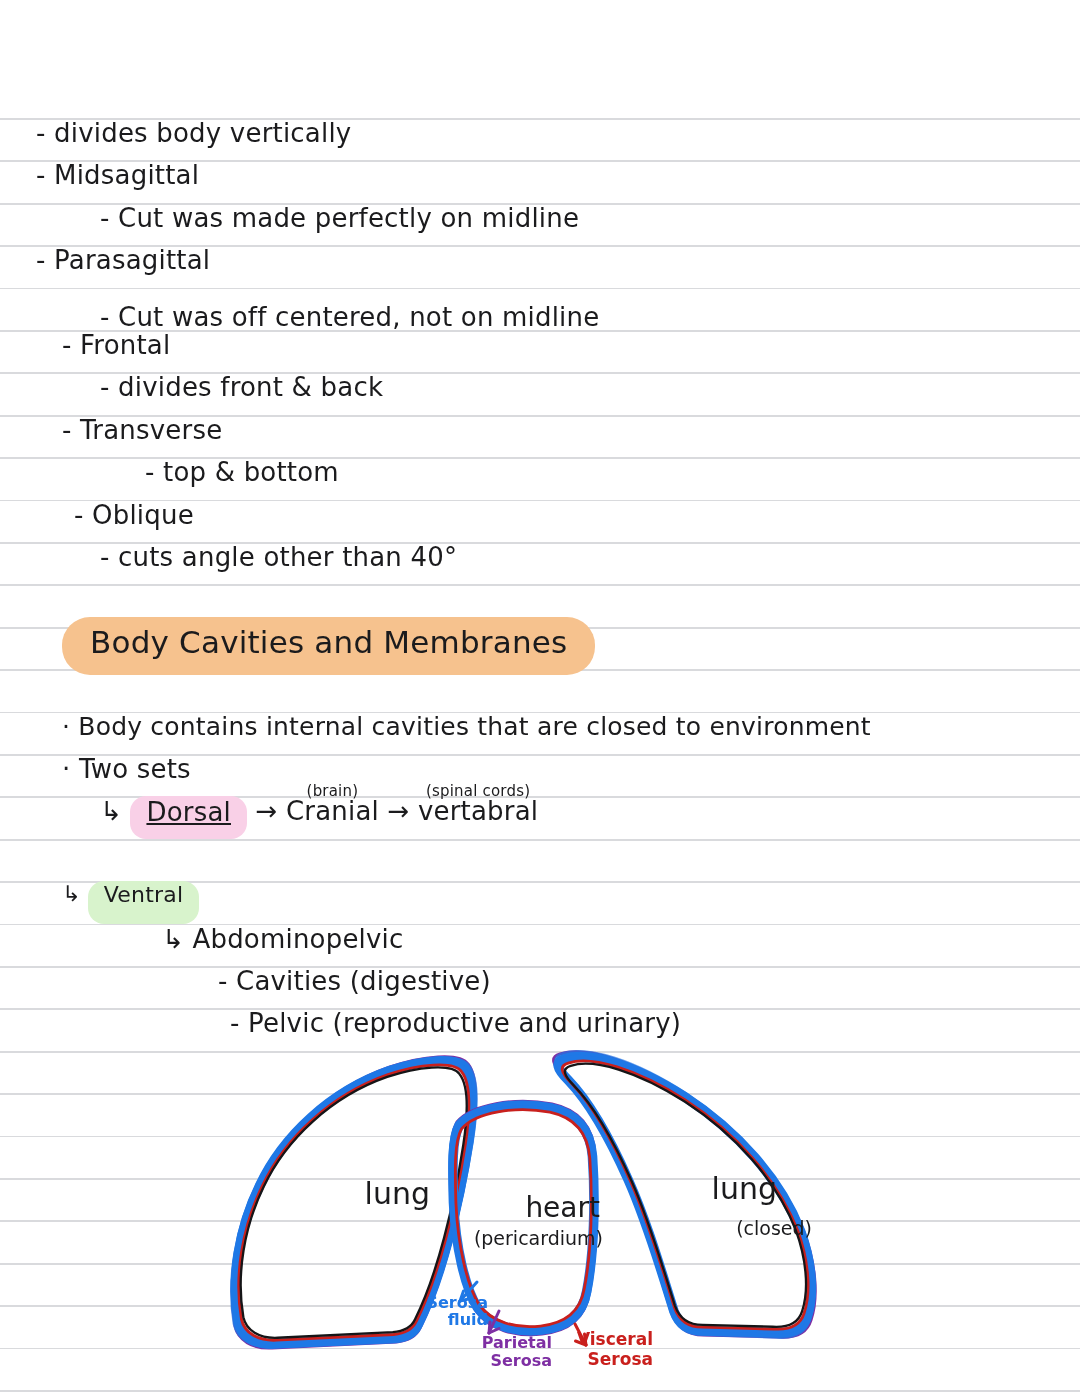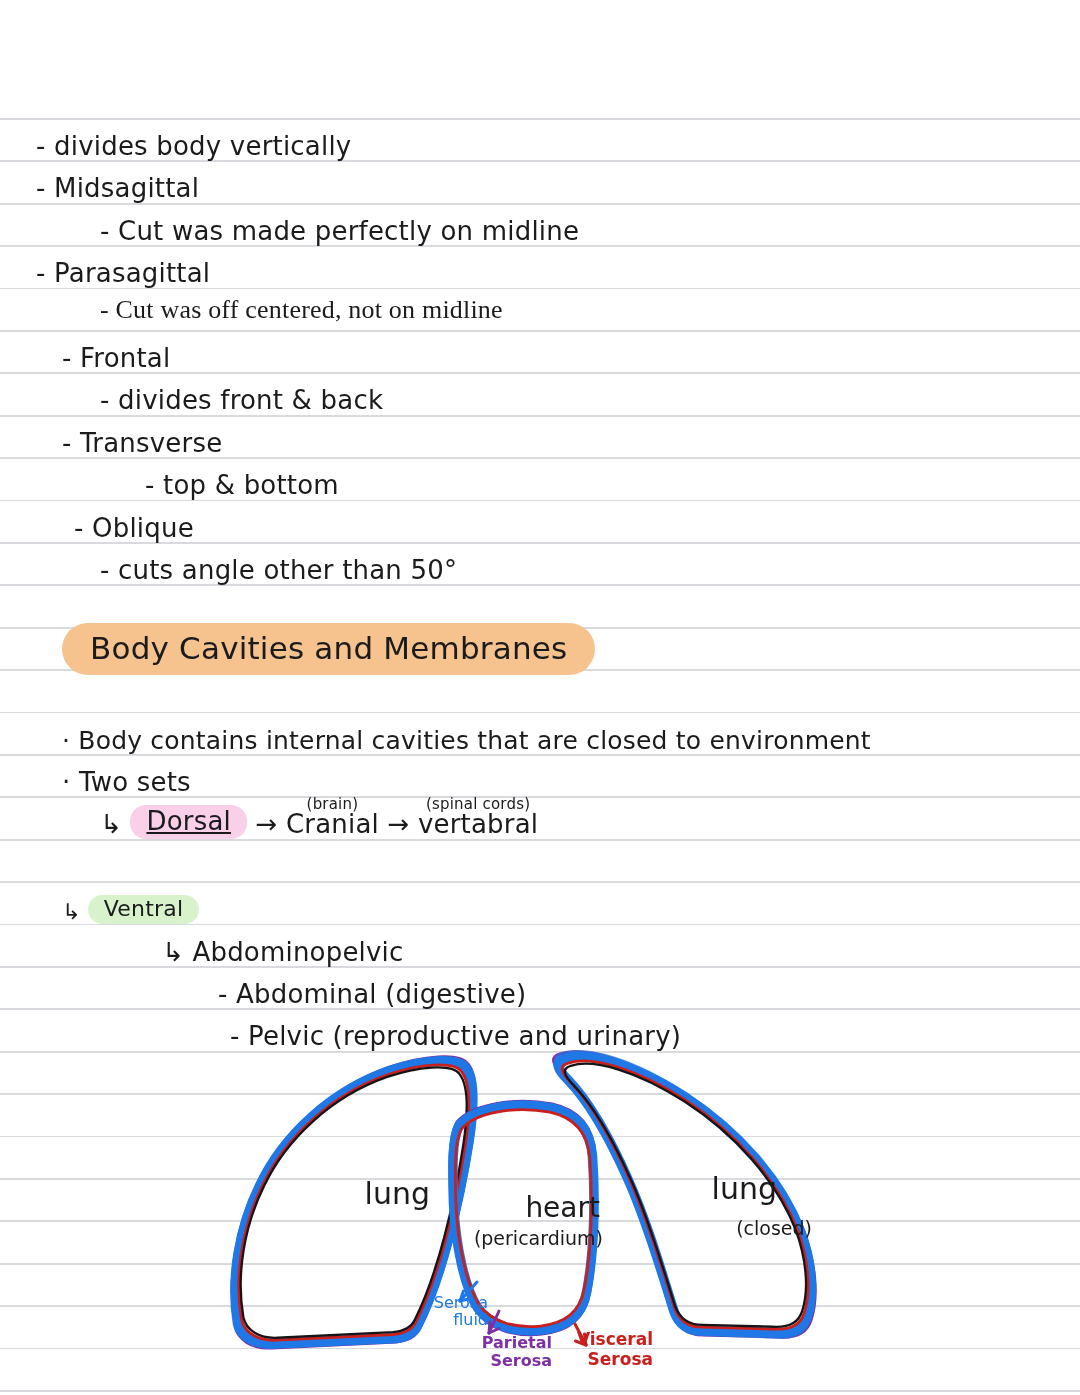--- a/index.html
+++ b/index.html
@@ -16,67 +16,67 @@
   .page{
     position:relative;width:1080px;height:1395px;background:#ffffff;
     font-family:"DejaVu Sans", sans-serif;color:var(--ink);overflow:hidden;
   }
   .rules{
     position:absolute;left:0;right:0;top:118px;bottom:0;
     background:repeating-linear-gradient(to bottom,var(--rule) 0px,var(--rule) 1.8px,transparent 1.8px,transparent 42.4px);
     pointer-events:none;
   }
   .note-line{
-    position:absolute;height:43px;display:flex;align-items:flex-end;
+    position:absolute;height:43px;display:flex;
     padding-bottom:3px;font-size:26px;white-space:pre;letter-spacing:.2px;
   }
   .note-line.heading{font-size:31px;height:58px;margin-top:-10px;}
   .hl{border-radius:16px;padding:1px 16px 3px;}
   .hl-orange{background:var(--hl-orange);padding:7px 28px 9px;border-radius:28px;}
   .hl-pink{background:var(--hl-pink);text-decoration:underline;}
   .hl-green{background:var(--hl-green);}
   .has-above{position:relative;}
   .above{position:absolute;top:-14px;left:50%;transform:translateX(-50%);font-size:15px;white-space:nowrap;}
   .diagram{position:absolute;left:0;top:1040px;width:1080px;height:355px;}
   .diagram svg{position:absolute;left:0;top:0;}
   .dlabel{position:absolute;text-align:right;line-height:1.15;}
   .lbl-lung-left{left:290px;top:137px;width:140px;font-size:30px;}
   .lbl-heart{left:460px;top:152px;width:140px;font-size:28px;}
   .lbl-heart-sub{left:443px;top:188px;width:160px;font-size:19px;}
   .lbl-lung-right{left:647px;top:132px;width:130px;font-size:30px;}
   .lbl-lung-right-sub{left:662px;top:178px;width:150px;font-size:19px;}
-  .lbl-serosa{left:408px;top:255px;width:80px;font-size:16px;color:var(--blue);font-weight:normal;white-space:pre-line;line-height:1.05;}
+  .lbl-serosa{left:408px;top:255px;width:80px;font-size:16px;color:var(--blue);font-weight:bold;white-space:pre-line;line-height:1.05;}
   .lbl-parietal{left:452px;top:294px;width:100px;font-size:16px;color:var(--purple);font-weight:bold;}
   .lbl-visceral{left:548px;top:290px;width:105px;font-size:17px;color:var(--red);font-weight:bold;}
 </style>
 </head>
 <body>
 
 <div class="page">
   <div class="rules"></div>
 
   <div id="lines-host">
       <div class="note-line" style="top: 118px; left: 36px;"><span>- divides body vertically</span></div>
       <div class="note-line" style="top: 160.4px; left: 36px;"><span>- Midsagittal</span></div>
       <div class="note-line" style="top: 202.8px; left: 100px;"><span>- Cut was made perfectly on midline</span></div>
       <div class="note-line" style="top: 245.2px; left: 36px;"><span>- Parasagittal</span></div>
-      <div class="note-line" style="top: 282px; left: 100px; font-family: Liberation Serif, serif;"><span>- Cut was off centered, not on midline</span></div>
+      <div class="note-line" style="top: 302px; left: 100px;"><span>- Cut was off centered, not on midline</span></div>
       <div class="note-line" style="top: 330px; left: 62px;"><span>- Frontal</span></div>
       <div class="note-line" style="top: 372.4px; left: 100px;"><span>- divides front &amp; back</span></div>
       <div class="note-line" style="top: 414.8px; left: 62px;"><span>- Transverse</span></div>
       <div class="note-line" style="top: 457.2px; left: 145px;"><span>- top &amp; bottom</span></div>
       <div class="note-line" style="top: 499.6px; left: 62px; margin-left: 12px;"><span>- Oblique</span></div>
-      <div class="note-line" style="top: 542px; left: 100px;"><span>- cuts angle other than 50°</span></div>
+      <div class="note-line" style="top: 542px; left: 100px;"><span>- cuts angle other than 40°</span></div>
       <div class="note-line heading" style="top: 626.8px; left: 62px;"><span class="hl hl-orange">Body Cavities and Membranes</span></div>
       <div class="note-line" style="top: 711.6px; left: 62px; font-size: 25px;"><span>· Body contains internal cavities that are closed to environment</span></div>
       <div class="note-line" style="top: 754px; left: 62px;"><span>· Two sets</span></div>
       <div class="note-line" style="top: 796.4px; left: 100px;"><span>↳ </span><span class="hl hl-pink">Dorsal</span><span> → </span><span class="has-above">Cranial<span class="above">(brain)</span></span><span> → </span><span class="has-above">vertabral<span class="above">(spinal cords)</span></span></div>
       <div class="note-line" style="top: 881.2px; left: 62px; font-size: 22px;"><span>↳ </span><span class="hl hl-green">Ventral</span></div>
       <div class="note-line" style="top: 923.6px; left: 162px;"><span>↳ Abdominopelvic</span></div>
-      <div class="note-line" style="top: 966px; left: 218px;"><span>- Abdominal (digestive)</span></div>
+      <div class="note-line" style="top: 966px; left: 218px;"><span>- Cavities (digestive)</span></div>
       <div class="note-line" style="top: 1008.4px; left: 230px;"><span>- Pelvic (reproductive and urinary)</span></div>
     </div>
 
   <div class="diagram">
     <svg width="1080" height="355" viewBox="0 0 1080 355">
       <g fill="none" stroke-linecap="round" stroke-linejoin="round">
 
         <g>
           <path d="M 468 24 C 476 34 478 60 472 100 C 462 165 444 240 420 288 C 416 297 407 301 396 302 L 272 308 C 252 309 238 300 235 286 C 227 240 236 188 257 145 C 281 94 330 48 390 27 C 422 16 460 12 468 24 Z" stroke="#7e2fa3" stroke-width="3"></path>
           <path d="M 468 24 C 476 34 478 60 472 100 C 462 165 444 240 420 288 C 416 297 407 301 396 302 L 272 308 C 252 309 238 300 235 286 C 227 240 236 188 257 145 C 281 94 330 48 390 27 C 422 16 460 12 468 24 Z" stroke="#1f78e6" stroke-width="10" transform="translate(9.9,4.6) scale(0.972)"></path>

